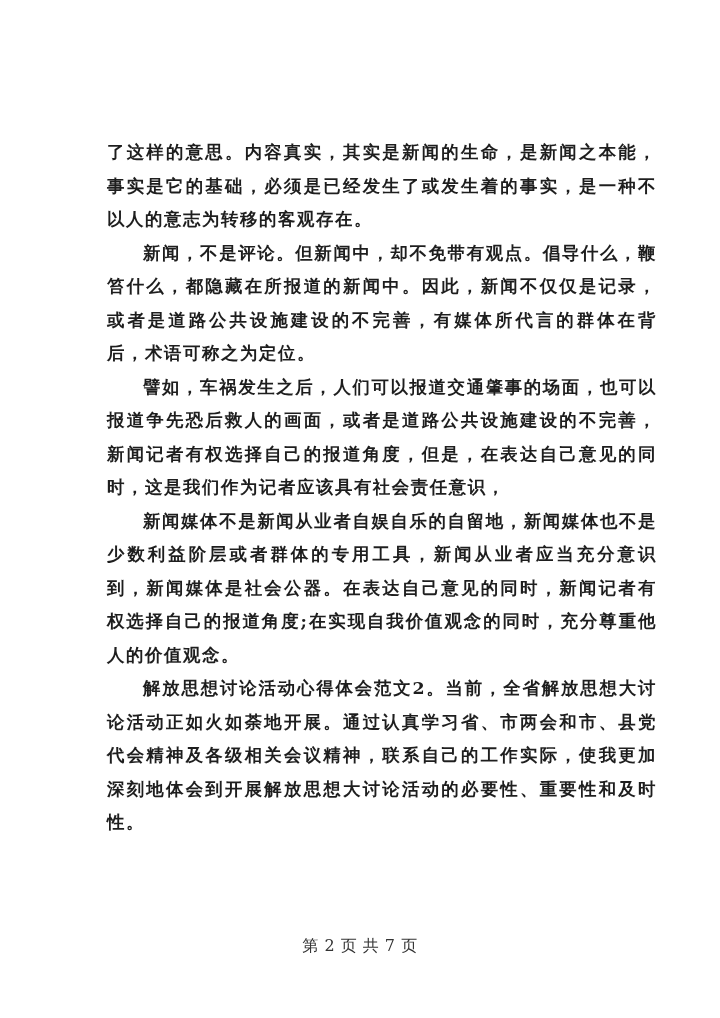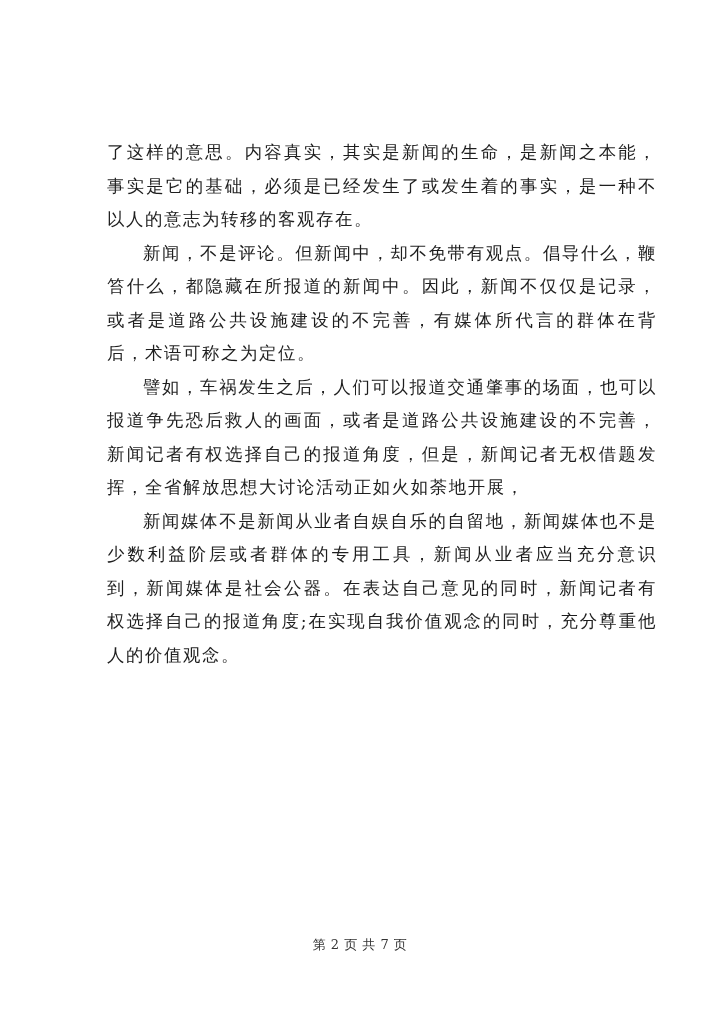--- a/index.html
+++ b/index.html
@@ -3,37 +3,38 @@
   <meta charset="utf-8">
   <style>
     html, body { margin: 0; padding: 0; }
     body {
       width: 720px; height: 1018px; background: #ffffff;
       position: relative; overflow: hidden;
       font-family: "DejaVu Serif", "Liberation Serif", serif;
       color: #1e1e1e;
     }
     .page-body {
-      position: absolute; left: 107px; top: 136px; width: 550px;
+      position: absolute; left: 107px; top: 136px; width: 550px; font-weight: bold;
     }
     .para {
       margin: 0; font-size: 17.4px; line-height: 33.5px;
       text-align: justify; text-align-last: left;
       letter-spacing: 1.6px;
     }
     .para.indent { text-indent: 36px; }
     .footer {
       position: absolute; left: 0; top: 936px; width: 720px;
-      text-align: center; font-size: 13px; color: #333;
+      text-align: center; font-size: 16px; color: #333;
       letter-spacing: 0.5px;
     }
   </style>
 </head>
 <body>
 
 <div class="page-body">
   <p class="para">了这样的意思。内容真实，其实是新闻的生命，是新闻之本能，事实是它的基础，必须是已经发生了或发生着的事实，是一种不以人的意志为转移的客观存在。</p>
   <p class="para indent">新闻，不是评论。但新闻中，却不免带有观点。倡导什么，鞭笞什么，都隐藏在所报道的新闻中。因此，新闻不仅仅是记录，或者是道路公共设施建设的不完善，有媒体所代言的群体在背后，术语可称之为定位。</p>
-  <p class="para indent">譬如，车祸发生之后，人们可以报道交通肇事的场面，也可以报道争先恐后救人的画面，或者是道路公共设施建设的不完善，新闻记者有权选择自己的报道角度，但是，新闻记者无权借题发挥，全省解放思想大讨论活动正如火如荼地开展，</p>
+  <p class="para indent">譬如，车祸发生之后，人们可以报道交通肇事的场面，也可以报道争先恐后救人的画面，或者是道路公共设施建设的不完善，新闻记者有权选择自己的报道角度，但是，在表达自己意见的同时，这是我们作为记者应该具有社会责任意识，</p>
   <p class="para indent">新闻媒体不是新闻从业者自娱自乐的自留地，新闻媒体也不是少数利益阶层或者群体的专用工具，新闻从业者应当充分意识到，新闻媒体是社会公器。在表达自己意见的同时，新闻记者有权选择自己的报道角度;在实现自我价值观念的同时，充分尊重他人的价值观念。</p>
+  <p class="para indent">解放思想讨论活动心得体会范文2。当前，全省解放思想大讨论活动正如火如荼地开展。通过认真学习省、市两会和市、县党代会精神及各级相关会议精神，联系自己的工作实际，使我更加深刻地体会到开展解放思想大讨论活动的必要性、重要性和及时性。</p>
 </div>
 
 <div class="footer">第 2 页  共 7 页</div>
 
 </body></html>

